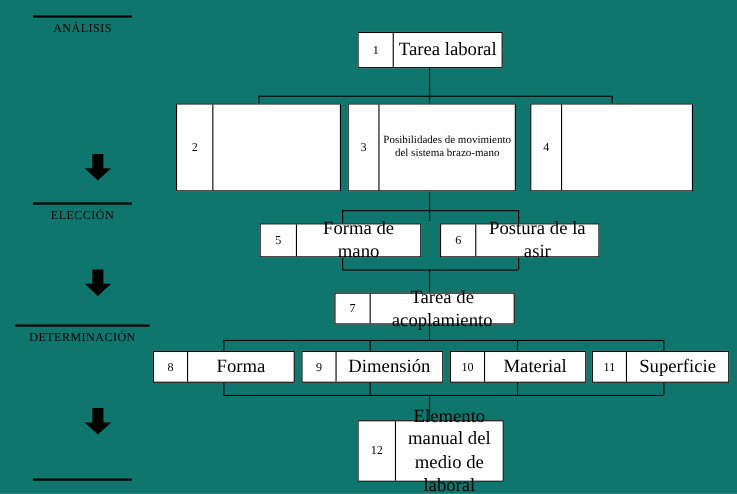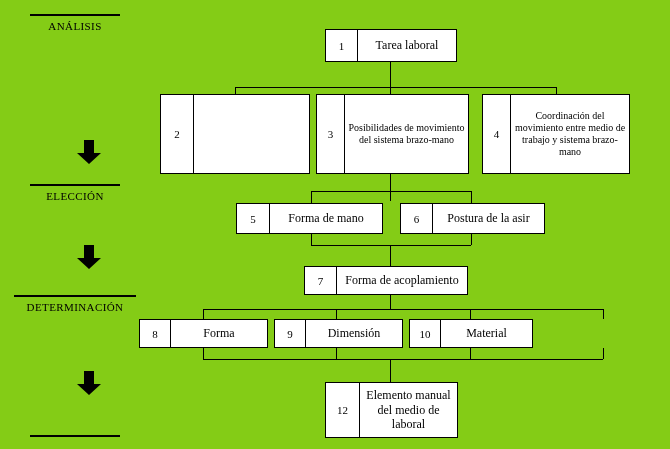--- a/index.html
+++ b/index.html
@@ -4,21 +4,21 @@
 <style>
   html, body {
     margin: 0;
     padding: 0;
     background: #ffffff;
   }
   #canvas {
     position: relative;
     width: 670px;
     height: 449px;
-    background: #84cc16;
+    background: #0f766e;
     font-family: "Liberation Serif", "DejaVu Serif", serif;
     overflow: hidden;
   }
 
   
   .phase-rule {
     position: absolute;
     height: 0;
     border-top: 2px solid #000000;
   }
@@ -56,21 +56,21 @@
     font-size: 11px;
     color: #000000;
     flex: 0 0 auto;
   }
   .node .txt {
     box-sizing: border-box;
     display: flex;
     align-items: center;
     justify-content: center;
     text-align: center;
-    font-size: 12px;
+    font-size: 17px;
     line-height: 1.22;
     color: #000000;
     padding: 0 3px;
     flex: 1 1 auto;
   }
   .node .txt.small {
     font-size: 10px;
   }
 
   
@@ -160,52 +160,55 @@
     <span class="num" style="width:33px;">2</span>
   </div>
 
   <div class="node" style="left:316px; top:94px; width:153px; height:80px;">
     <span class="num" style="width:28px;">3</span>
     <span class="txt small">Posibilidades de movimiento del sistema brazo-mano</span>
   </div>
 
   <div class="node" style="left:482px; top:94px; width:148px; height:80px;">
     <span class="num" style="width:28px;">4</span>
-    <span class="txt small">Coordinación del movimiento entre medio de trabajo y sistema brazo-mano</span>
   </div>
 
   <div class="node" style="left:236px; top:203px; width:147px; height:31px;">
     <span class="num" style="width:33px;">5</span>
     <span class="txt">Forma de mano</span>
   </div>
 
   <div class="node" style="left:400px; top:203px; width:145px; height:31px;">
     <span class="num" style="width:32px;">6</span>
     <span class="txt">Postura de la asir</span>
   </div>
 
   <div class="node" style="left:304px; top:266px; width:164px; height:29px;">
     <span class="num" style="width:32px;">7</span>
-    <span class="txt">Forma de acoplamiento</span>
+    <span class="txt">Tarea de acoplamiento</span>
   </div>
 
   <div class="node" style="left:139px; top:319px; width:129px; height:29px;">
     <span class="num" style="width:31px;">8</span>
     <span class="txt">Forma</span>
   </div>
 
   <div class="node" style="left:274px; top:319px; width:129px; height:29px;">
     <span class="num" style="width:31px;">9</span>
     <span class="txt">Dimensión</span>
   </div>
 
   <div class="node" style="left:409px; top:319px; width:124px; height:29px;">
     <span class="num" style="width:31px;text-align:center;">10</span>
     <span class="txt">Material</span>
   </div>
 
+  <div class="node" style="left:538px; top:319px; width:125px; height:29px;">
+    <span class="num" style="width:31px;">11</span>
+    <span class="txt">Superficie</span>
+  </div>
 
   <div class="node" style="left:325px; top:382px; width:133px; height:56px;">
     <span class="num" style="width:34px;">12</span>
     <span class="txt">Elemento manual del medio de laboral</span>
   </div>
 
 </div>
 
 </body></html>

